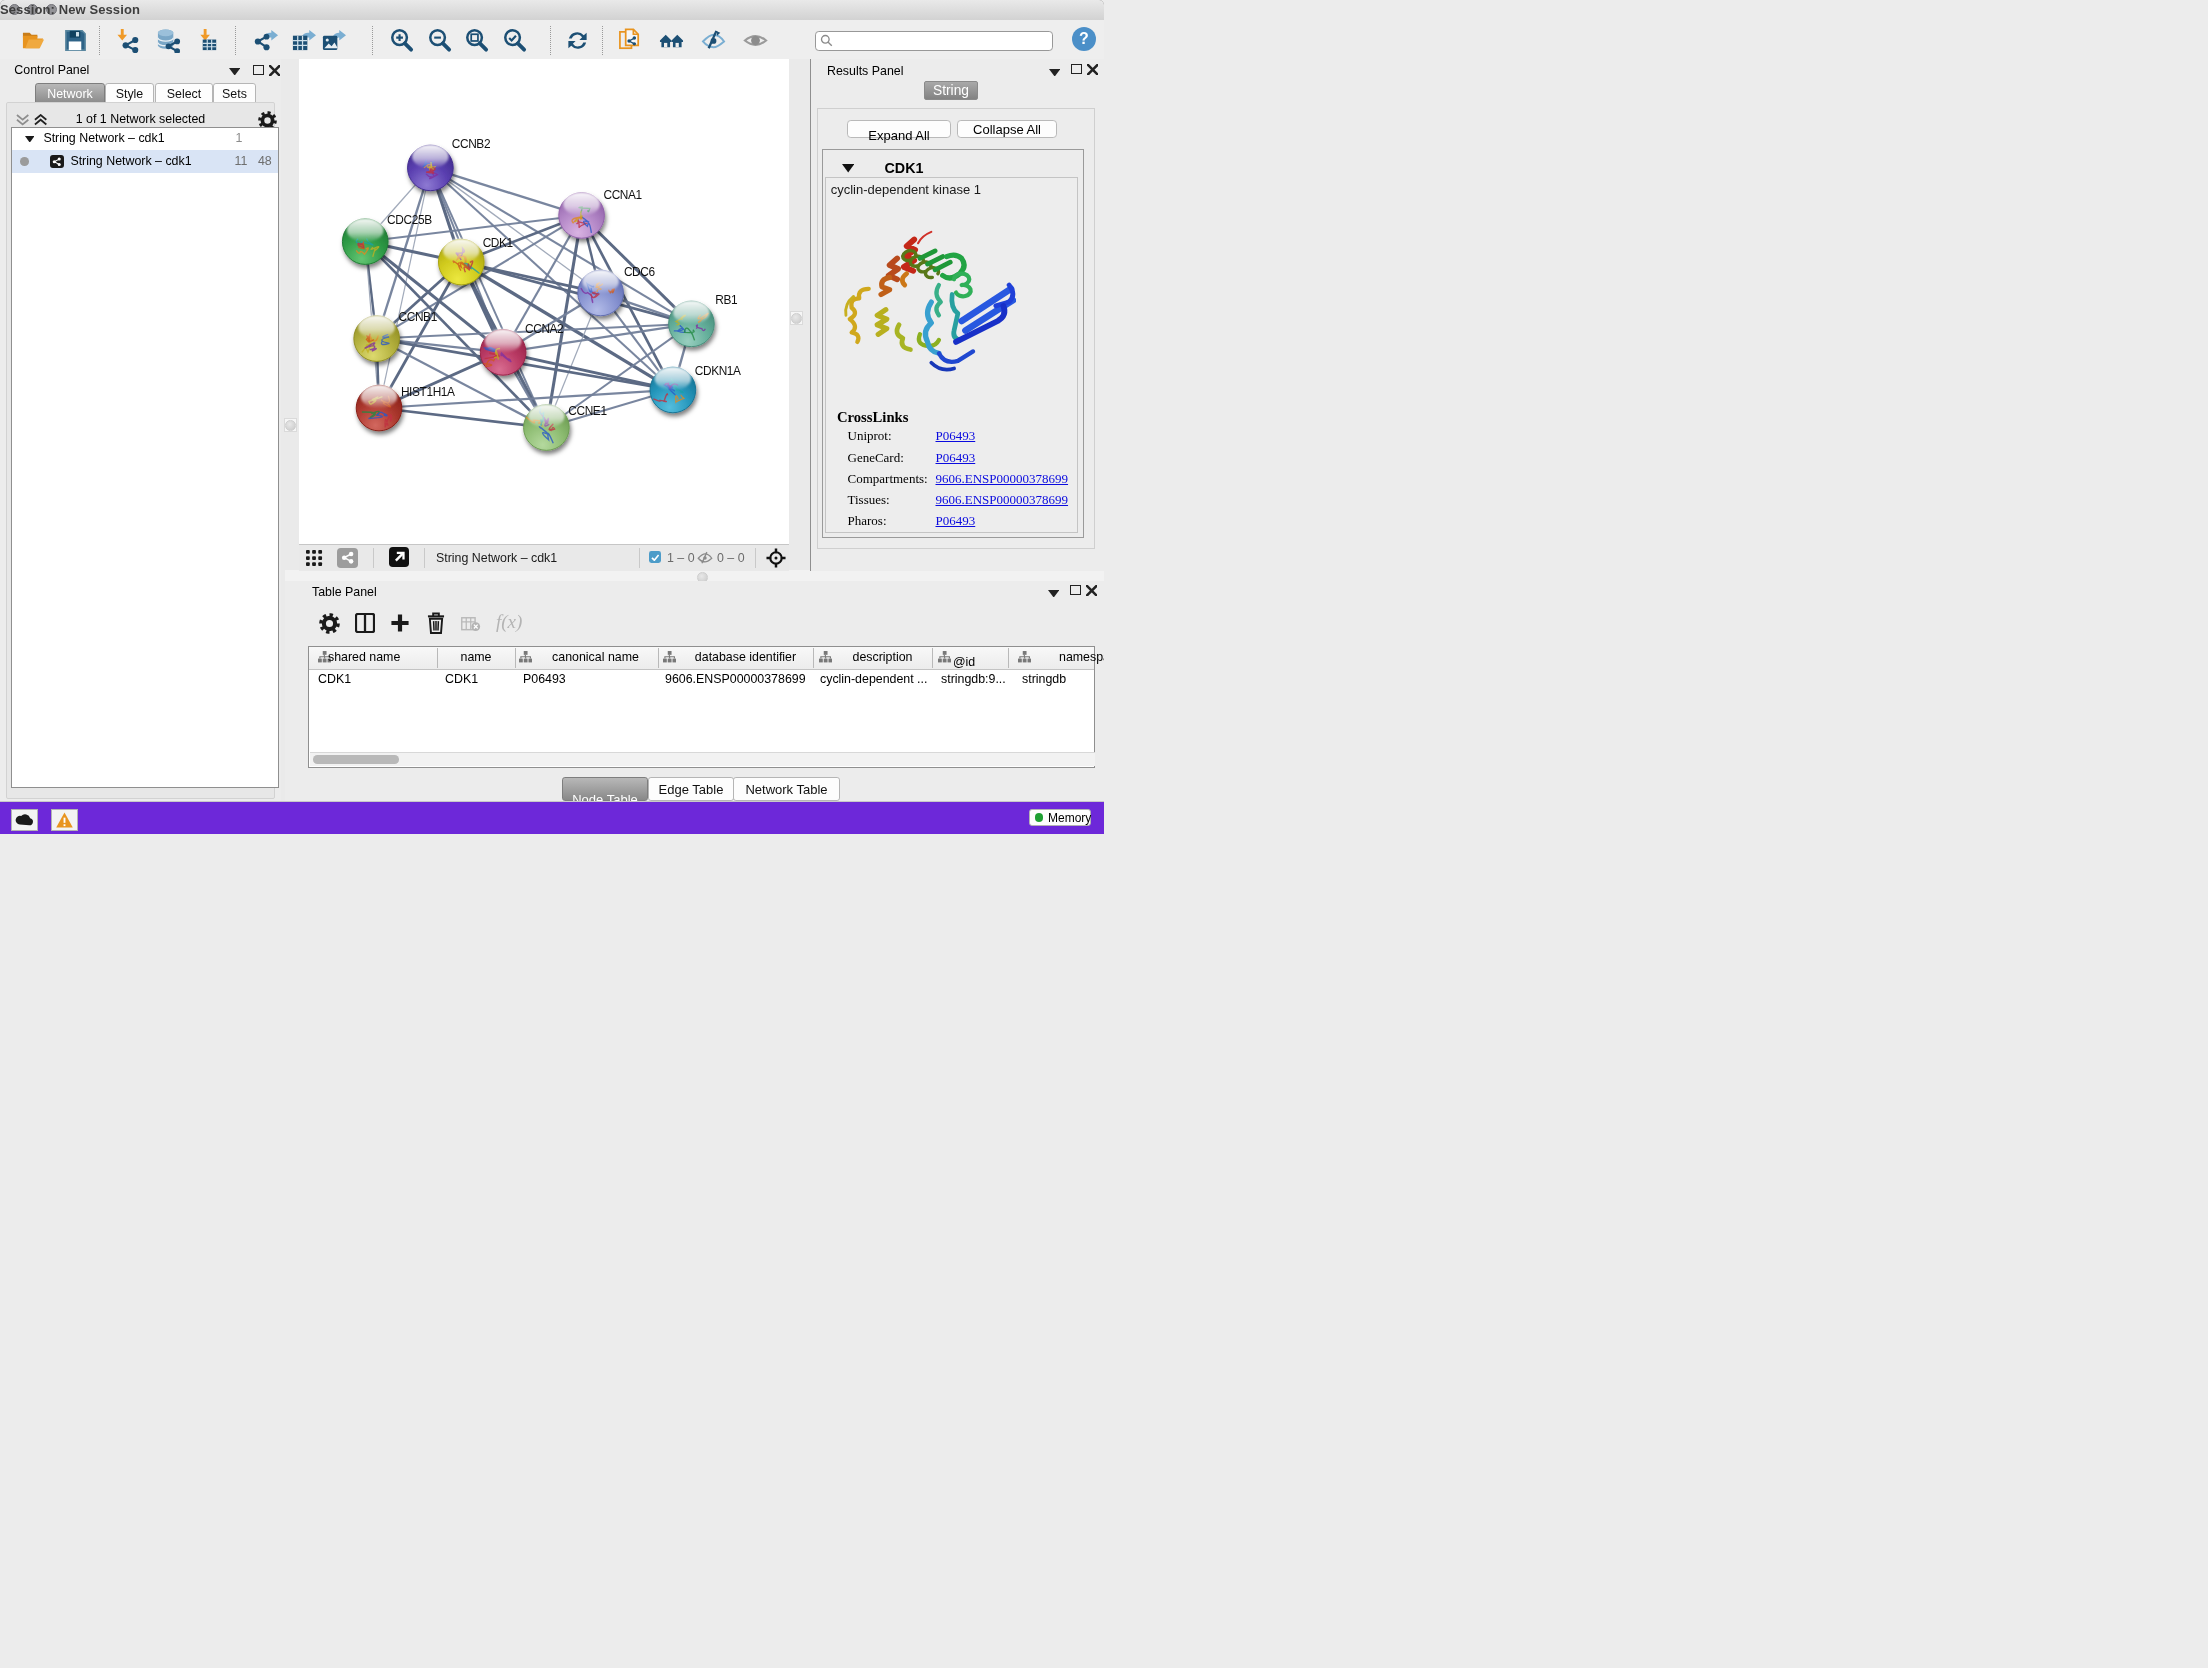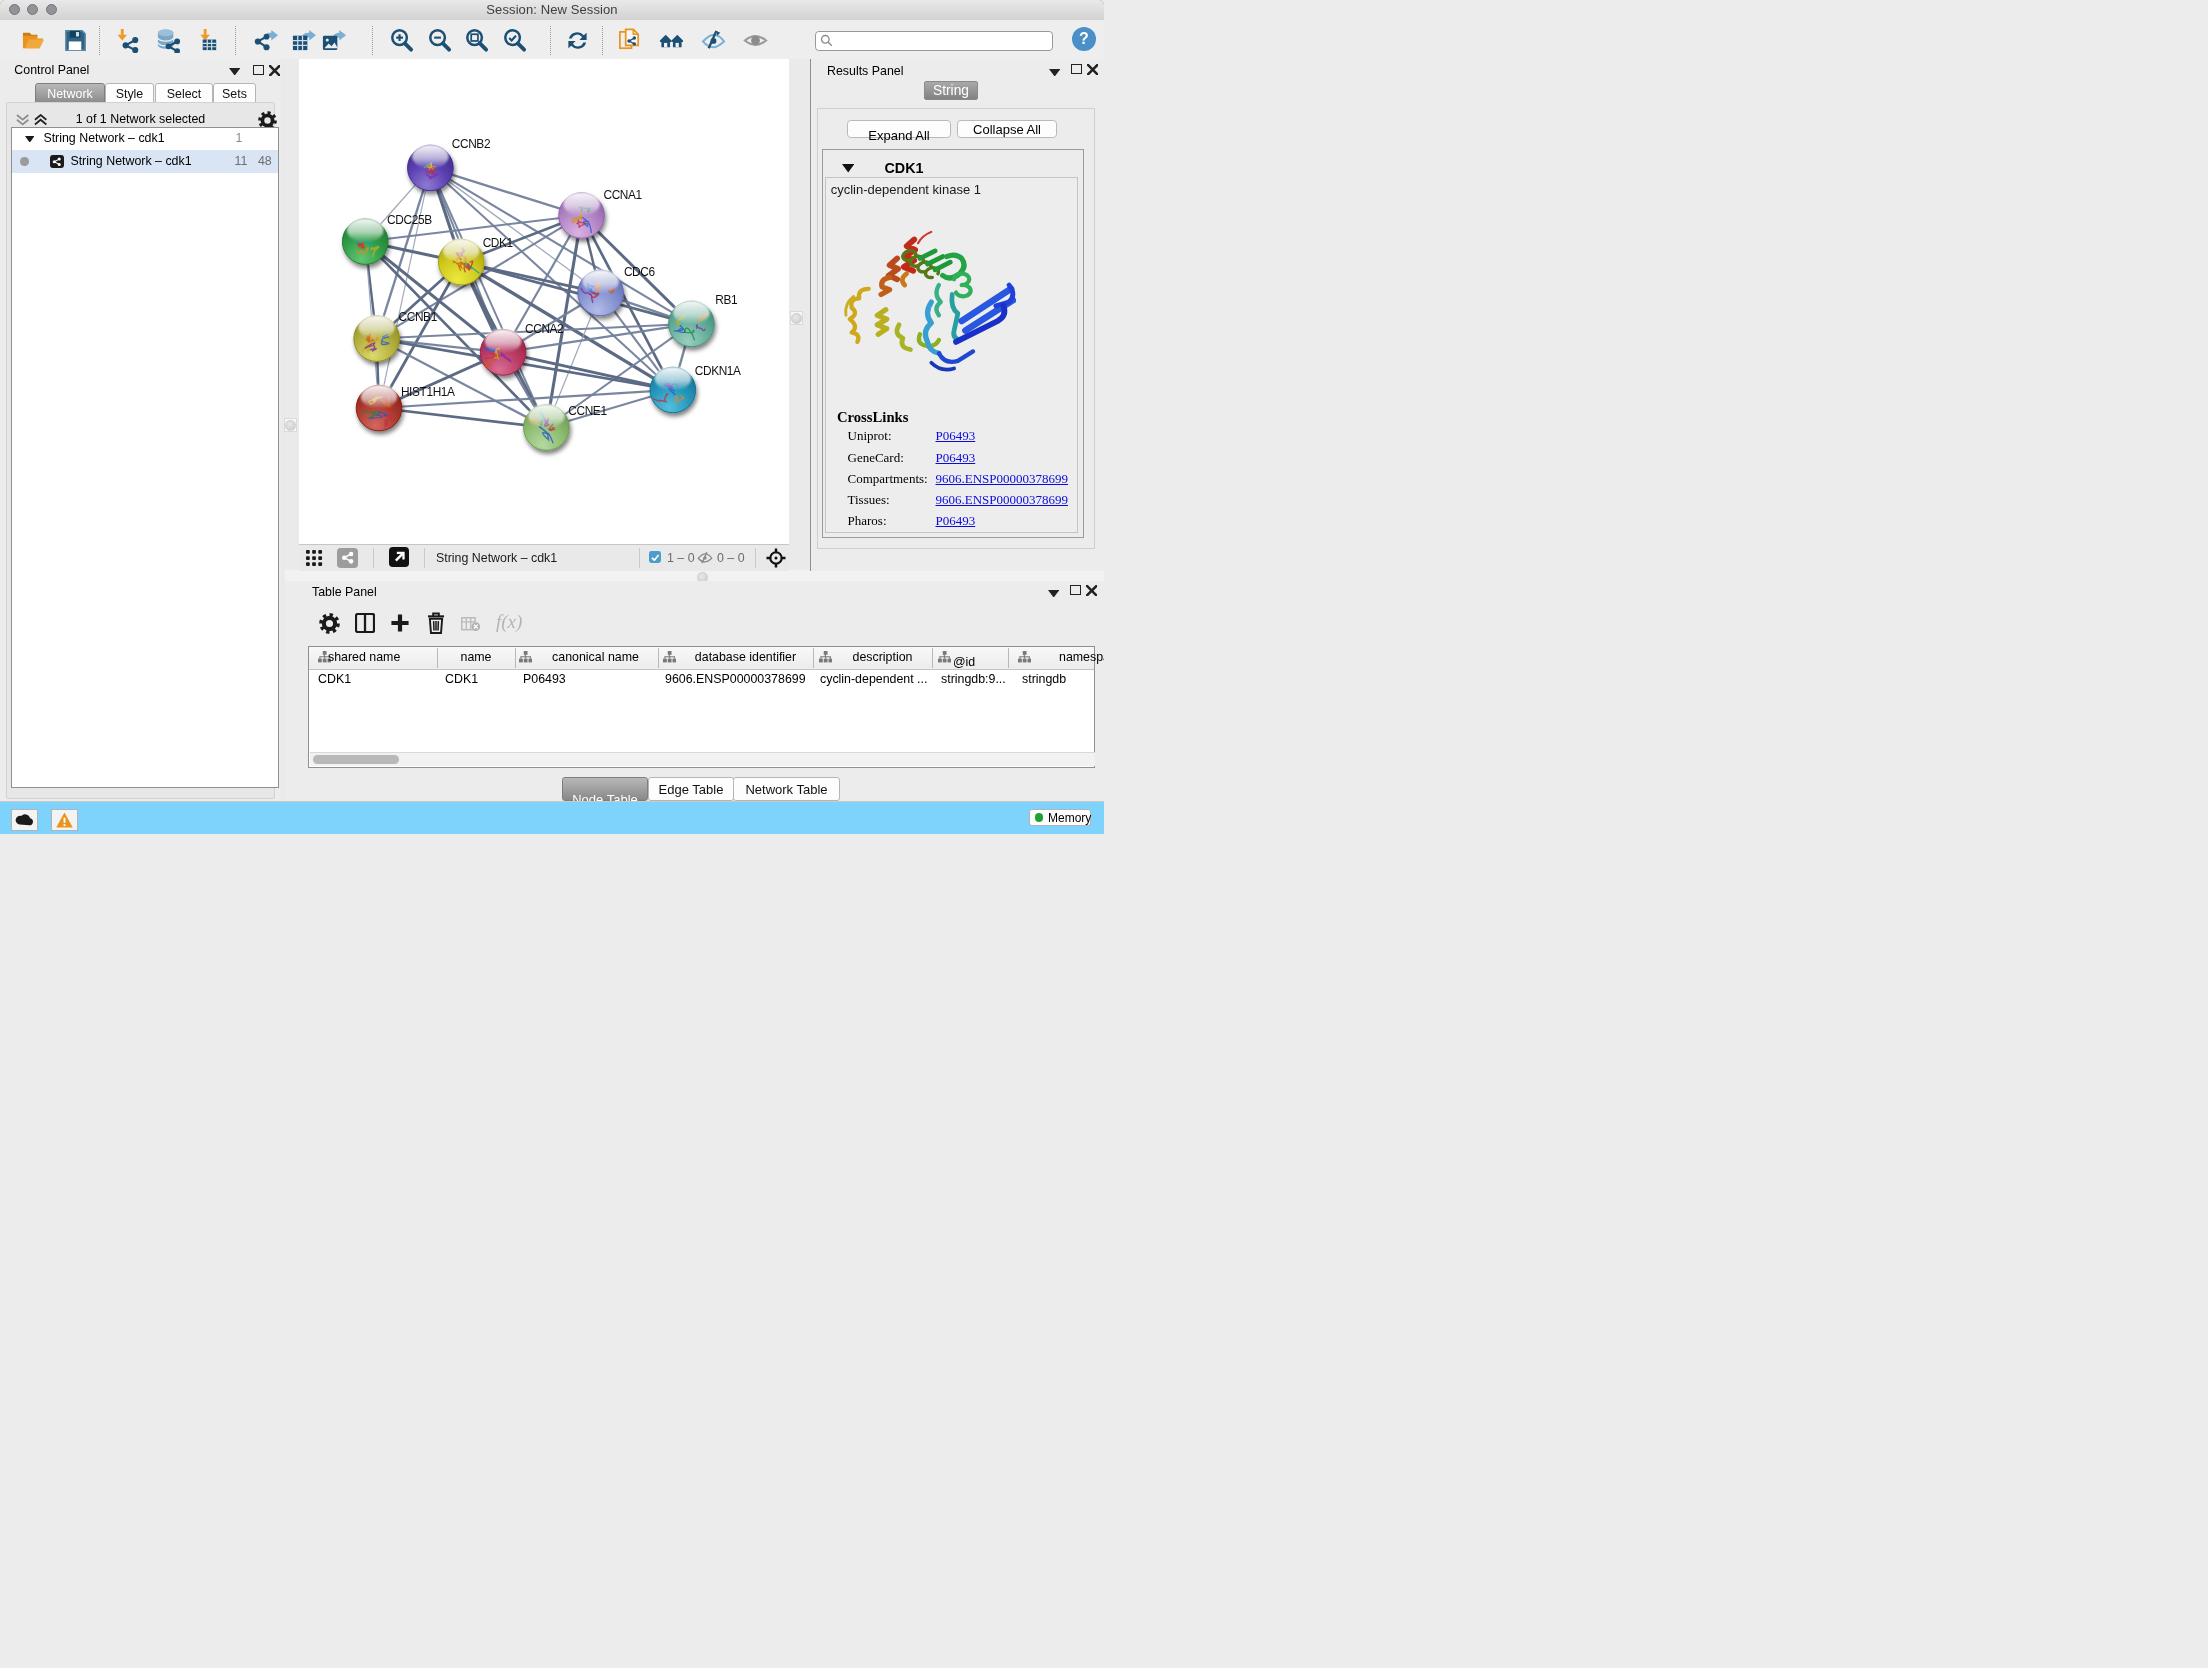--- a/index.html
+++ b/index.html
@@ -3,22 +3,22 @@
 <meta charset="utf-8">
 <style>
 html,body{margin:0;padding:0}
 body{width:1104px;height:834px;overflow:hidden;position:relative;background:#ececec;box-shadow:inset 0 0 0 1px #9a9a9a;border-radius:4.8px 4.8px 0 0;
  font-family:"Liberation Sans",sans-serif;-webkit-font-smoothing:antialiased}
 .abs{position:absolute}
 .titlebar{left:0;top:0;width:1104px;height:19.5px;background:linear-gradient(#e9e9e9,#d2d2d2);
  border-bottom:1px solid #a9a9a9;border-radius:4.8px 4.8px 0 0}
 .tl{position:absolute;top:4.3px;width:11px;height:11px;border-radius:50%;
  background:#939397;border:0.6px solid #737379;box-sizing:border-box}
-.title{position:absolute;top:2.4px;left:0;width:100%;text-align:center;font-size:13px;
- font-weight:400;color:#3e3e3e;letter-spacing:0.1px}
+.title{position:absolute;top:2.4px;left:0;width:100%;text-align:left;font-size:13px;
+ font-weight:700;color:#3e3e3e;letter-spacing:0.1px}
 .toolbar{left:0;top:20.4px;width:1104px;height:39px;background:#eeeeee;border-bottom:1px solid #bcbcbc}
 .tsep{position:absolute;top:5.7px;height:28.5px;width:0;border-left:1.9px dotted #9a9a9a}
 .ticon{position:absolute;top:7.6px}
 .searchbox{position:absolute;left:815px;top:10.5px;width:236px;height:18px;background:#fff;
  border:1px solid #989898;border-radius:3.8px}
 .searchbox svg{position:absolute;left:3.8px;top:2.4px}
 .help{position:absolute;left:1072px;top:6.7px;width:24px;height:24px;border-radius:50%;
  background:#4b8fc8;color:#fff;font-weight:700;font-size:16px;text-align:center;line-height:24px}
 .cpanel{left:0;top:59px;width:281px;height:742px;background:#ececec;border-right:1px solid #9f9f9f}
 .tab{position:absolute;top:0;height:22px;border:1px solid #b5b5b5;background:#fdfdfd;color:#111;
@@ -33,21 +33,21 @@
  box-sizing:border-box;text-align:center;font-size:13px;color:#000}
 .serif{font-family:"Liberation Serif",serif}
 a.lnk{color:#0a0adf;text-decoration:underline}
 .tpanel{left:285px;top:581px;width:819px;height:220px;background:#ececec}
 .divh{left:285px;top:570px;width:819px;height:11px;background:#f2f2f2}
 .divv1{left:281px;top:59px;width:18.5px;height:742px;background:#eaeaea}
 .divv2{left:789px;top:59px;width:21px;height:512px;background:#eaeaea}
 .knob{position:absolute;width:8.6px;height:8.6px;border-radius:50%;
  background:radial-gradient(circle at 40% 35%,#e8e8e8,#c9c9c9);border:1px solid #cfcfcf}
 .knobbox{position:absolute;background:#f6f6f6;border:1px solid #dadada}
-.bottombar{left:0;top:801px;width:1104px;height:33px;background:#7dd3fc;border-top:1px solid #c9c9c9}
+.bottombar{left:0;top:801px;width:1104px;height:33px;background:#6d28d9;border-top:1px solid #c9c9c9}
 .bbtn{position:absolute;top:6.7px;width:27.6px;height:22px;background:#f3f3f3;border:1px solid #b3b3b3;
  box-sizing:border-box;text-align:center}
 .theader{background:linear-gradient(#f8f8f8,#ececec)}
 </style>
 </head>
 <body>
 
 <div class="abs titlebar">
  <div class="tl" style="left:8.8px"></div>
  <div class="tl" style="left:27px"></div>

